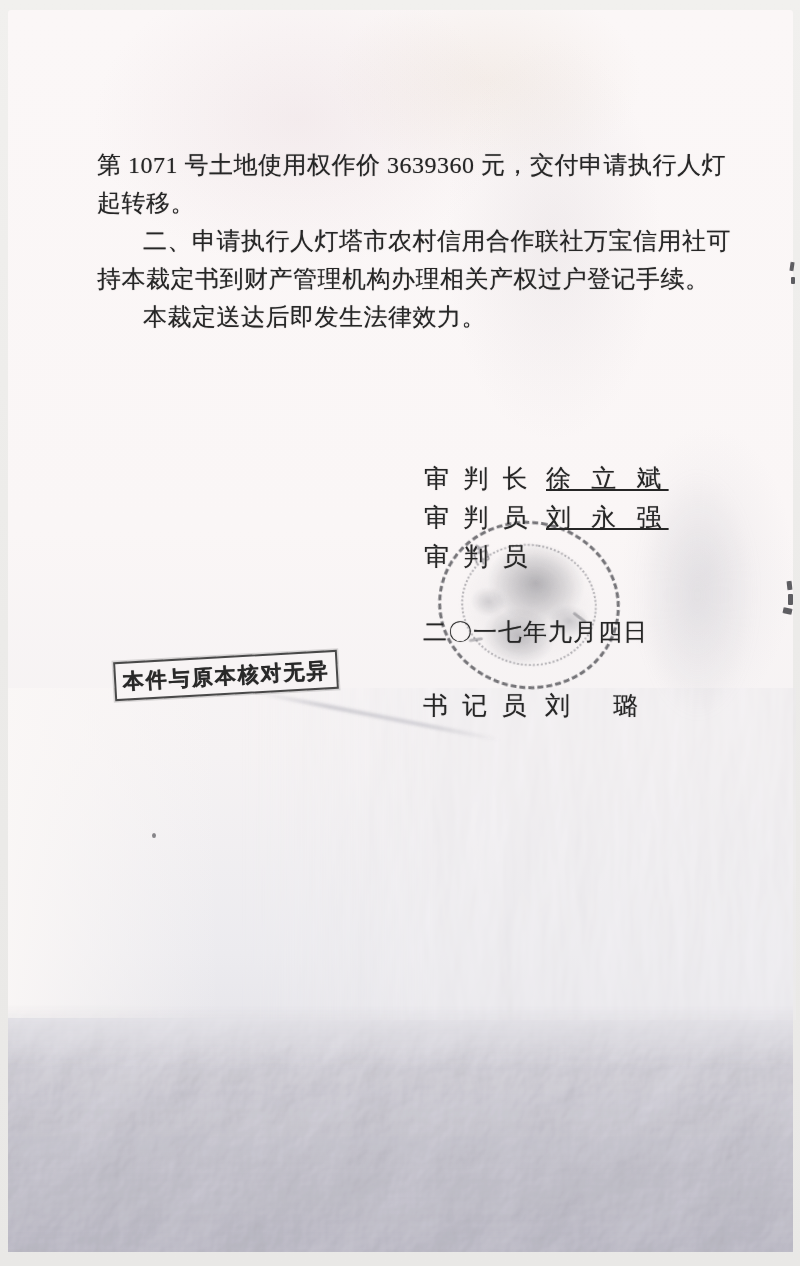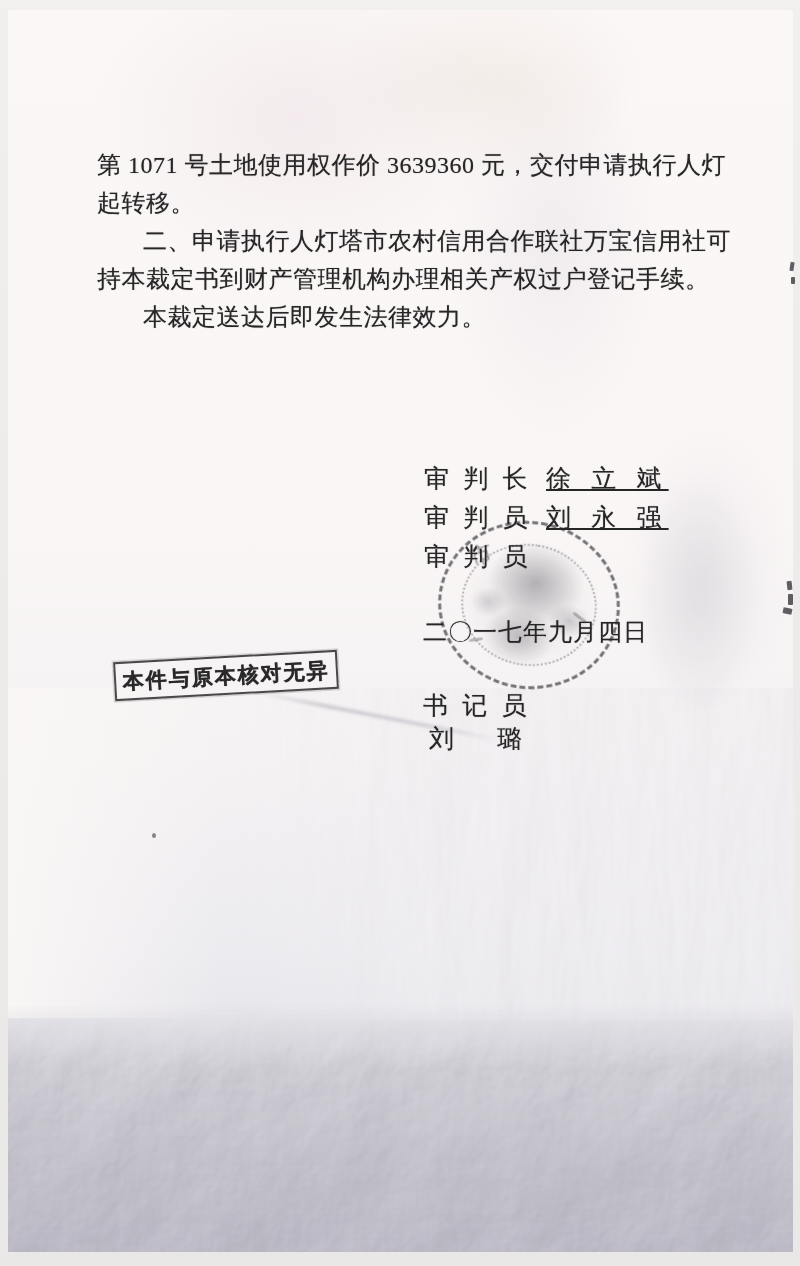--- a/index.html
+++ b/index.html
@@ -50,21 +50,21 @@
   
   .ink { color:#262626; text-shadow:0 0 1px rgba(55,55,55,0.55);margin-top:12px; }
   .body-text { position:absolute; left:97px; top:134px; width:614px; font-size:24px; line-height:38px; letter-spacing:.5px; }
   .body-text .line { white-space:nowrap; }
   .body-text .indent { text-indent:46px; }
   .sig-block { position:absolute; left:424px; top:444px; font-size:25px; }
   .sig-row  { height:39px; display:flex; align-items:flex-end; white-space:pre; }
   .sig-role { letter-spacing:4px; width:116px; }
   .sig-name { margin-left:6px; letter-spacing:7px;text-decoration:underline; }
   .date-line { position:absolute; left:423px; top:604px; font-size:24px; letter-spacing:1px; white-space:pre; }
-  .clerk-row { position:absolute; left:423px; top:677px; font-size:25px; display:flex; white-space:pre;flex-direction:column; }
+  .clerk-row { position:absolute; left:423px; top:677px; font-size:25px; display:flex; white-space:pre; }
   .clerk-role { letter-spacing:4px; width:116px; }
   .clerk-name { margin-left:6px; letter-spacing:2px; }
   
   .stamp {
     position:absolute; left:114px; top:656px; width:220px; height:35px;
     border:2.5px solid rgba(42,42,42,0.85); box-shadow:0 0 0 1.5px rgba(70,70,70,0.18);
     transform:rotate(-3.2deg); display:flex; align-items:center; justify-content:center;
     font-size:21px; font-weight:bold; letter-spacing:2px; color:#282828;
     text-shadow:.5px 0 0 rgba(40,40,40,0.7), 0 0 1px rgba(60,60,60,0.4);
   }

